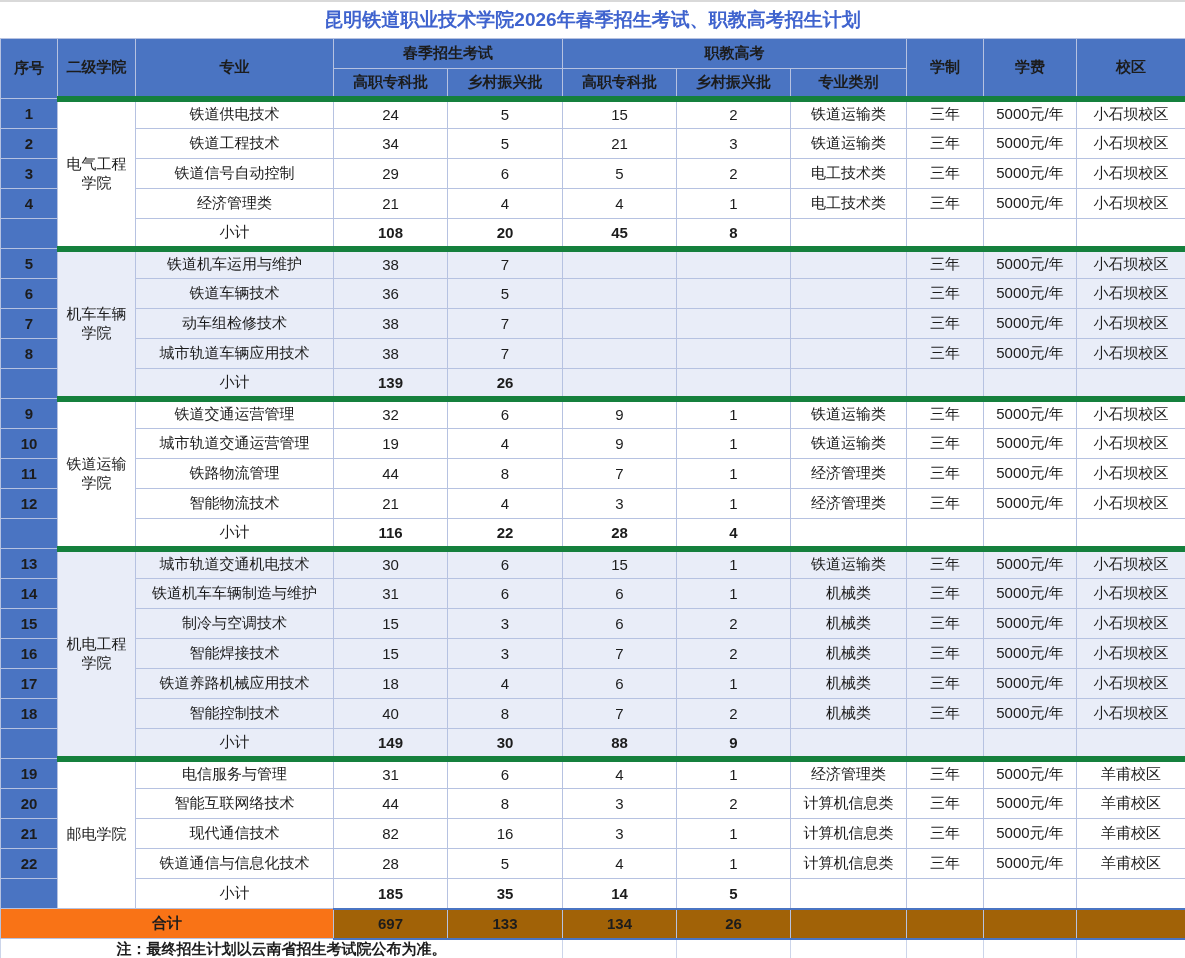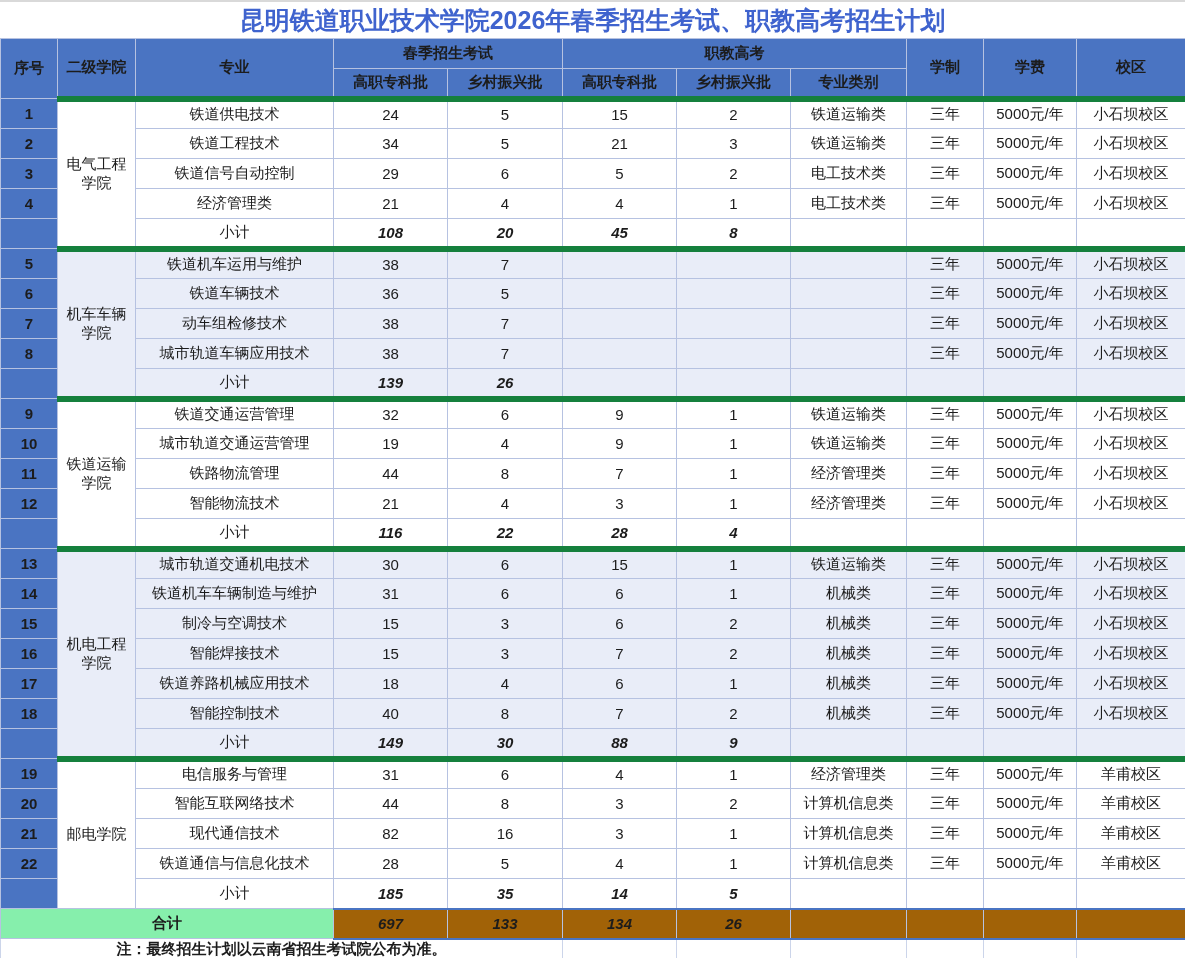--- a/index.html
+++ b/index.html
@@ -1,47 +1,47 @@
 <!DOCTYPE html>
 <html><head>
 <meta charset="utf-8">
 <style>
   html,body { margin:0; padding:0; background:#ffffff; }
   body { width:1185px; font-family:"Liberation Sans","DejaVu Sans",sans-serif; }
   .page { width:1185px; border-top:2px solid #d9d9d9; border-bottom:2px solid #c9c9c9; box-sizing:border-box; }
 
   .title-bar {
     height:36px; line-height:36px; text-align:center;
-    color:#3f63ce; font-weight:bold; font-size:25px;
+    color:#3f63ce; font-weight:bold; font-size:19px;
     background:#ffffff; white-space:nowrap; overflow:hidden;
   }
 
   table.t {
     border-collapse:collapse; table-layout:fixed;
     width:1185px; background:#ffffff;
   }
   table.t td {
     border:1px solid #b6c2e1; height:30px; padding:0 2px;
     text-align:center; vertical-align:middle;
     font-size:15px; color:#1c1c1c; overflow:hidden;
     box-sizing:border-box;
   }
   td.blue {
     background:#4a74c2; border:2px solid #ffffff;
     color:#ffffff; font-weight:bold; font-size:15px;
   }
   td.shade { background:#e9edf8; }
   tr.section-start td.data { border-top:6px solid #15803d; }
-  td.bold { font-weight:700;font-style:italic; }
+  td.bold { font-weight:700; }
   tr.total-row td.data {
     background:#a16207;
     border-top:2px solid #4a74c2; border-bottom:2px solid #4a74c2;
   }
   td.total-blue {
-    background:#86efac; border:2px solid #ffffff;
+    background:#f97316; border:2px solid #ffffff;
     color:#ffffff; font-weight:bold; font-size:15px;
   }
   tr.note-row td { height:18px; border-color:#ccd5ea; }
   td.note-cell {
     color:#e60000; font-weight:bold; font-size:15px;
     text-align:left; padding-left:5px; border-color:#ccd5ea;margin-left:8px;
   }
 </style>
 </head>
 <body>

